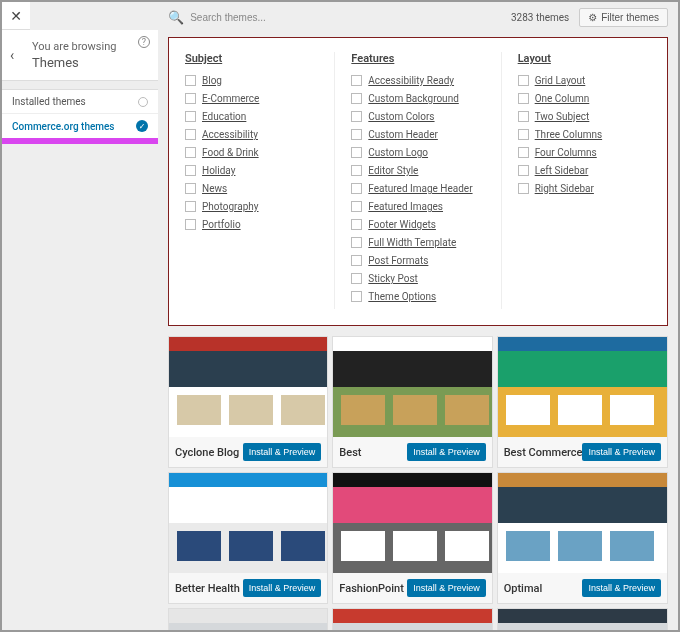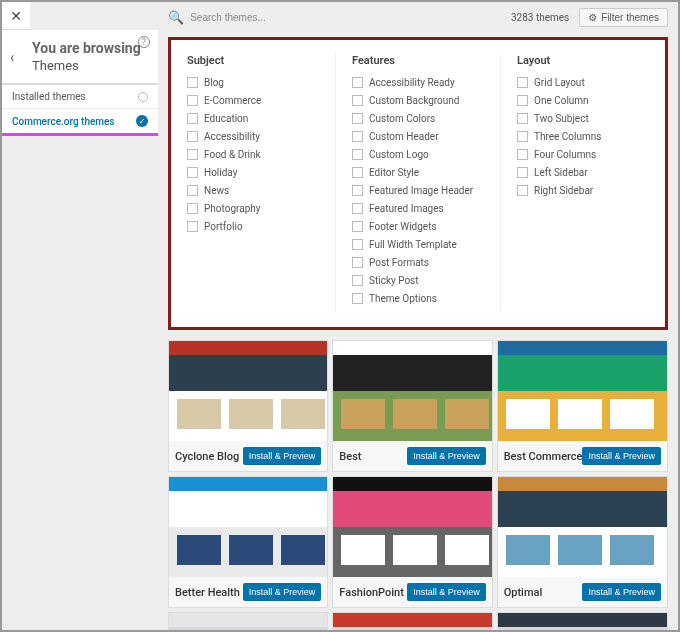--- a/index.html
+++ b/index.html
@@ -69,32 +69,32 @@
     border: 1px solid #888;
     border-radius: 50%;
     font-size: 9px;
     color: #888;
     display: flex;
     align-items: center;
     justify-content: center;
     cursor: pointer;
   }
   .browse-label {
-    font-size: 14px;
+    font-size: 11px;
     color: #666;
-    font-weight: bold;
   }
   .browse-title {
     font-size: 13px;
     color: #555;
     margin-top: 2px;
   }
   .side-sources {
+    margin-top: 8px;
     border-top: 1px solid #ddd;
-    border-bottom: 3px solid #d946ef;
+    border-bottom: 6px solid #d946ef;
   }
   .side-item {
     background: #fff;
     border-bottom: 1px solid #eee;
     padding: 6px 10px;
     display: flex;
     align-items: center;
     justify-content: space-between;
     font-size: 10px;
     cursor: pointer;
@@ -158,21 +158,22 @@
     display: flex;
     align-items: center;
     gap: 4px;
     cursor: pointer;
   }
   .filter-panel {
     background: #fff;
     margin: 4px 10px 10px 10px;
     display: flex;
     padding: 14px 0 16px 0;
-    border: 3px solid #7f1d1d;
+    border: 1px solid #7f1d1d;
+    text-decoration: underline;
   }
   .filter-col {
     flex: 1;
     padding: 0 16px;
     border-right: 1px solid #eee;
   }
   .filter-col:last-child { border-right: none; }
   .filter-col h4 {
     font-size: 11px;
     font-weight: 600;

